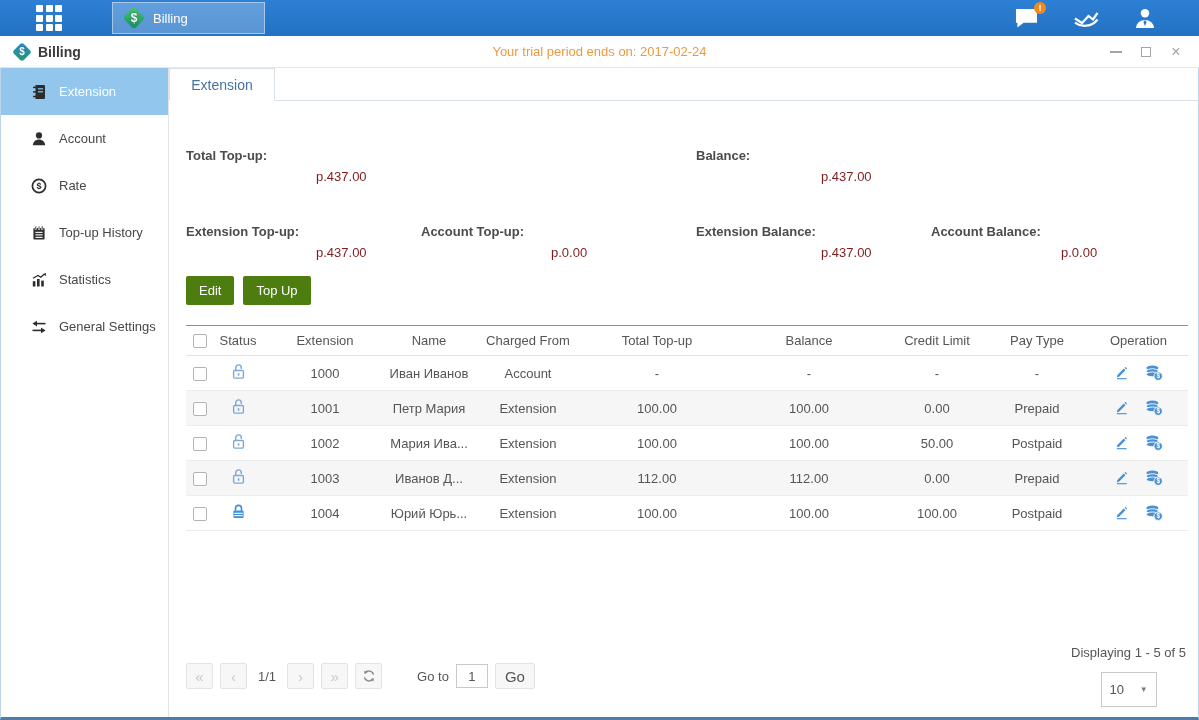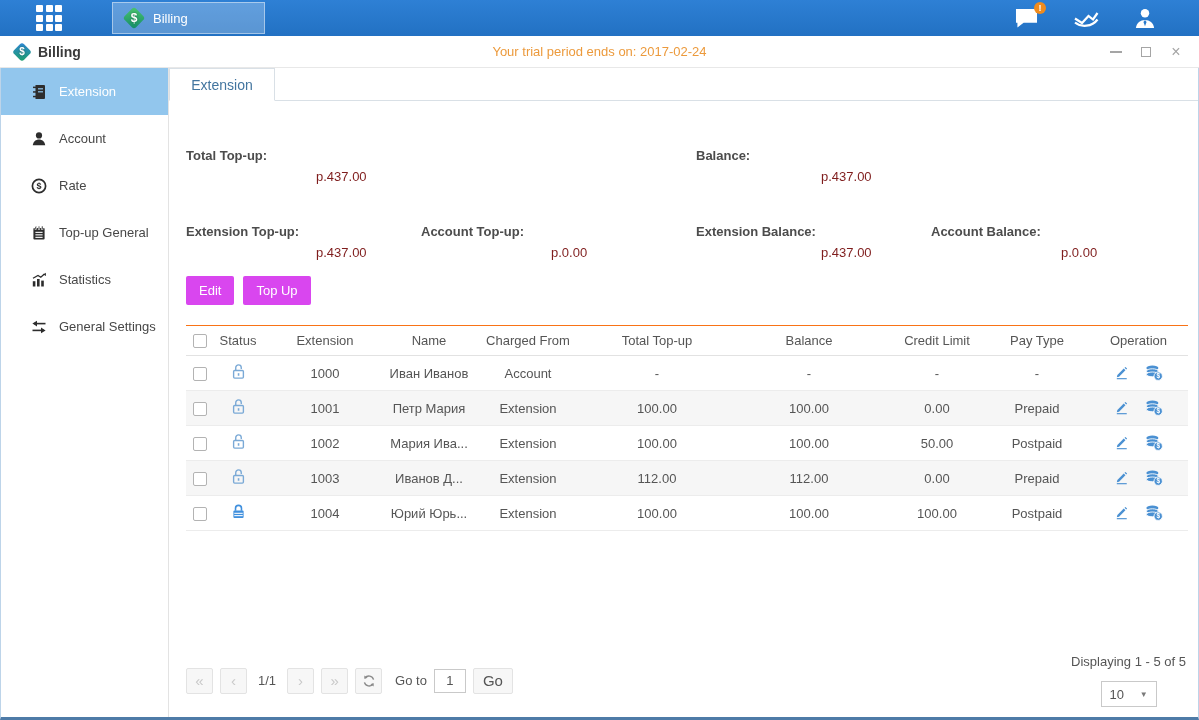--- a/index.html
+++ b/index.html
@@ -47,42 +47,42 @@
   
   .tabstrip { height:33px; border-bottom:1px solid #d9e0e6; display:flex; }
   .tab { width:106px; border:1px solid #d9e0e6; border-bottom:1px solid #fff; margin-bottom:-1px; display:flex; align-items:center; justify-content:center; color:#43759f; font-size:14px; background:#fff; cursor:pointer; }
 
   
   .summary { padding:25px 12px 0 17px; display:grid; grid-template-columns:130px 105px 130px 145px 125px 110px 130px auto; row-gap:18px; align-items:center; }
   .sum-label { font-weight:bold; color:#4c4c4c; }
   .sum-val { color:#7f1d1d;margin-top:43px; }
 
   .btn-row { padding:16px 0 0 17px; display:flex; gap:9px; }
-  .btn { background:#d946ef; color:#fff; border:none; border-radius:2px; font-size:13px; padding:7px 13px; cursor:pointer; font-family:inherit; }
+  .btn { background:#4d7c0f; color:#fff; border:none; border-radius:2px; font-size:13px; padding:7px 13px; cursor:pointer; font-family:inherit; }
 
   
   table { border-collapse:collapse; table-layout:fixed; width:1002px; margin:20px 12px 0 17px; }
   thead td { height:30px; border-top:1px solid #f97316; border-bottom:1px solid #e2e2e2; color:#555; text-align:center; }
   tbody td { height:35px; border-bottom:1px solid #ececec; color:#555; text-align:center; white-space:nowrap; overflow:hidden; }
   tbody tr.alt { background:#f6f6f6; }
   .cb { display:inline-block; width:14px; height:14px; border:1px solid #b3b3b3; border-radius:2px; background:#fff; cursor:pointer; vertical-align:middle; }
   .op-icons { display:flex; justify-content:center; gap:16px; }
   .op-icons .op { color:#4a90d2; cursor:pointer; display:flex; }
   .lock-open { color:#7aa9d6; }
   .lock-closed { color:#3f8fdd; }
 
   
   .pagination { position:absolute; left:17px; right:12px; bottom:10px; display:flex; align-items:center; gap:7px; }
   .pg-btn { width:27px; height:26px; background:#f7f7f7; border:1px solid #e3e3e3; border-radius:2px; display:flex; align-items:center; justify-content:center; color:#c9c9c9; font-size:15px; cursor:pointer; }
   .pg-indicator { color:#555; padding:0 4px; }
-  .goto-label { margin-left:6px; color:#555; }
+  .goto-label { margin-left:28px; color:#555; }
   .goto-input { width:32px; height:24px; border:1px solid #c9c9c9; text-align:center; font-size:13px; color:#555; font-family:inherit; }
   .go-btn { height:26px; padding:0 9px; background:#f7f7f7; border:1px solid #e3e3e3; border-radius:2px; color:#555; font-size:15px; cursor:pointer; font-family:inherit; }
   .pg-right { margin-left:auto; display:flex; align-items:center; gap:12px; color:#555;flex-direction:column; }
-  .pagesize { width:56px; height:26px; border:1px solid #c9c9c9; display:flex; align-items:center; justify-content:space-between; padding:0 8px; cursor:pointer; background:#fff; }
+  .pagesize { width:56px; height:35px; border:1px solid #c9c9c9; display:flex; align-items:center; justify-content:space-between; padding:0 8px; cursor:pointer; background:#fff; }
   .pagesize .caret { font-size:8px; color:#7a7a7a; }
 </style>
 </head>
 <body>
 
 <div class="screen">
 
   <div class="taskbar">
     <div class="app-grid">
       <span></span>
@@ -176,21 +176,21 @@
       <div class="side-item">
         <svg width="16" height="16" viewBox="0 0 16 16">
           <rect x="2.4" y="3" width="11.2" height="11.6" rx="1" fill="currentColor"></rect>
           <rect x="4" y="1" width="1.6" height="3.6" fill="currentColor" stroke="#fff" stroke-width=".6"></rect>
           <rect x="7.2" y="1" width="1.6" height="3.6" fill="currentColor" stroke="#fff" stroke-width=".6"></rect>
           <rect x="10.4" y="1" width="1.6" height="3.6" fill="currentColor" stroke="#fff" stroke-width=".6"></rect>
           <rect x="4.4" y="6.8" width="7.2" height="1.1" fill="#fff"></rect>
           <rect x="4.4" y="9.3" width="7.2" height="1.1" fill="#fff"></rect>
           <rect x="4.4" y="11.8" width="7.2" height="1.1" fill="#fff"></rect>
         </svg>
-        <span class="side-label">Top-up General</span>
+        <span class="side-label">Top-up History</span>
       </div>
       <div class="side-item">
         <svg width="16" height="16" viewBox="0 0 16 16">
           <rect x="1.8" y="9.2" width="2.6" height="5.3" fill="currentColor"></rect>
           <rect x="6" y="7" width="2.6" height="7.5" fill="currentColor"></rect>
           <rect x="10.2" y="8.6" width="2.6" height="5.9" fill="currentColor"></rect>
           <path d="M2 6.2 L7 3.4 L9.8 5.2 L13.4 2" fill="none" stroke="currentColor" stroke-width="1.3"></path>
           <path d="M14.8.8 L15 4 L12.2 2.6 z" fill="currentColor"></path>
         </svg>
         <span class="side-label">Statistics</span>

